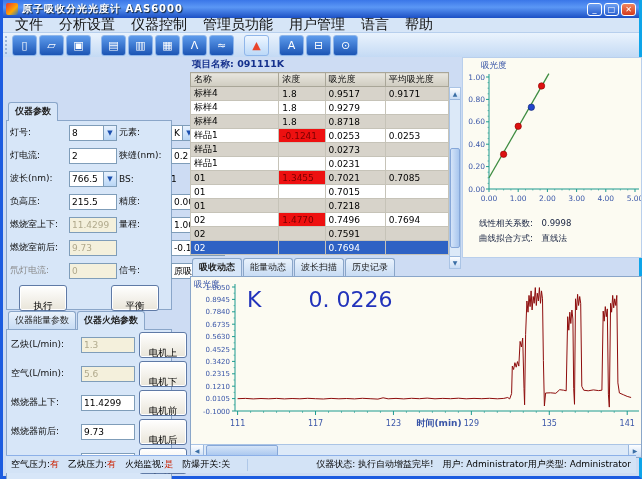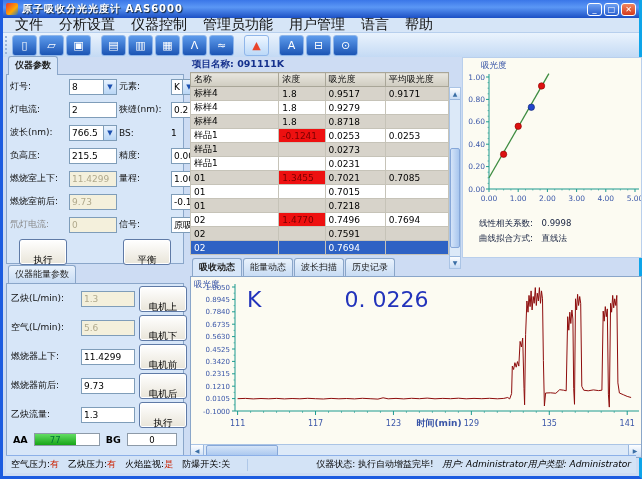--- a/index.html
+++ b/index.html
@@ -19,21 +19,21 @@
   
   .toolbar{height:24px;background:linear-gradient(#eaf3fd,#c4daf4);display:flex;align-items:center;padding-left:2px;gap:2px;}
   .grip{width:3px;height:18px;border-left:2px dotted #9ab4d8;margin-right:2px;}
   .tb{width:25px;height:21px;border:1px solid #8fb6ea;border-radius:3px;background:linear-gradient(#5d9bec,#1c55b4);color:#fff;font-size:11px;line-height:19px;text-align:center;padding:0;}
   .tb.hl{background:linear-gradient(#eef6ff,#bcd9f8);color:#e8442a;}
   .tb .g{pointer-events:none;}
   .gap{width:6px;}
   
   .main{position:absolute;top:57px;left:3px;width:636px;height:401px;}
   .left-col{position:absolute;left:0;top:0;width:182px;height:401px;}
-  .tabbox{position:absolute;left:0;right:4px;}
+  .tabbox{position:absolute;left:0;right:16px;margin-top:46px;}
   .tabstrip{height:17px;display:flex;align-items:flex-end;padding-left:2px;gap:1px;}
   .tab{font-size:9px;padding:2px 6px 2px;border:1px solid #8aa6c9;border-bottom:none;border-radius:3px 3px 0 0;background:linear-gradient(#e9f2fc,#c8dcf4);color:#222;}
   .tab.active{background:#d7e6f8;font-weight:bold;position:relative;top:1px;padding-bottom:3px;}
   .tabbody{border:1px solid #8aa6c9;background:#d7e6f8;}
   
   .prow{display:grid;grid-template-columns:57px 48px 50px 1fr;column-gap:2px;align-items:center;height:23px;padding:0 3px;}
   .plabel{font-size:9px;color:#111;white-space:nowrap;overflow:hidden;}
   .plabel.dis{color:#8a8a8a;}
   .field{height:16px;border:1px solid #7f9db9;background:#fff;font-size:9px;line-height:14px;padding:0 2px;overflow:hidden;white-space:nowrap;}
   .field.dis{background:#f4f0dc;color:#b0a98c;}
@@ -69,33 +69,33 @@
   
   .calib-area{position:absolute;left:456px;top:0;width:180px;height:201px;background:#fcfbf2;border:1px solid #b9cfec;}
   .calib-ylabel{font-size:8.5px;color:#3a56a8;padding:2px 0 0 18px;height:13px;}
   .calib-stats{font-size:8.5px;color:#16213f;padding-left:16px;line-height:15px;white-space:nowrap;}
   .calib-stats b{font-weight:normal;margin-left:6px;}
   
   .bottom-panel{position:absolute;left:184px;top:202px;width:452px;height:199px;}
   .bottom-body{position:relative;border:1px solid #8aa6c9;background:#fcfbf2;height:182px;}
   .dyn-ylabel{position:absolute;left:3px;top:2px;font-size:8.5px;color:#3a56a8;}
   .dyn-reading{position:absolute;left:56px;top:10px;color:#2233bb;font-family:"DejaVu Serif",serif;font-size:22px;}
-  .dyn-reading .rv{margin-left:76px;}
+  .dyn-reading .rv{margin-left:40px;}
   .hscroll{position:absolute;left:0;right:0;bottom:0;height:13px;background:#dce9f8;border-top:1px solid #aac4e5;display:flex;}
   .hbtn{width:13px;height:12px;background:linear-gradient(#fdfeff,#c8dcf5);border-right:1px solid #9ab7dd;color:#3a6ea5;font-size:6px;line-height:11px;text-align:center;}
   .hbtn.right{margin-left:auto;border-left:1px solid #9ab7dd;border-right:none;}
   .hthumb{width:72px;height:12px;background:linear-gradient(#d5e4f8,#a8c6ee);border:1px solid #86a7d8;border-radius:2px;margin-left:2px;}
   
   .statusbar{position:absolute;left:3px;right:3px;bottom:3px;height:18px;background:#d3e3f6;border-top:1px solid #8cb0e8;display:flex;align-items:center;font-size:9px;padding:0 5px;white-space:nowrap;}
   .stitem{margin-right:9px;}
   .stval{color:#cc2200;}
   .stval.plain{color:#111;}
   .stsep{width:1px;height:12px;background:#afc8e8;margin:0 8px;}
   .stmid{margin-left:60px;}
-  .stright{margin-left:auto;display:flex;font-style:italic;}
+  .stright{margin-left:auto;display:flex;}
   svg text{font-family:"DejaVu Sans",sans-serif;}
 </style>
 </head>
 <body>
 
 <div class="window">
   <div class="titlebar">
     <span class="app-icon"></span>
     <span class="title">原子吸收分光光度计  AAS6000</span>
     <div class="winbtns">
@@ -208,20 +208,21 @@
             </div>
             <div class="btnrow">
               <button class="btn">执行</button>
               <button class="btn">平衡</button>
             </div>
           </div>
       </div>
       <div class="tabbox" style="top:209px;height:192px;">
         <div class="tabstrip" id="flame-tabs">
             <span class="tab">仪器能量参数</span>
+            <span class="tab active">仪器火焰参数</span>
           </div>
         <div class="tabbody" style="height:175px;" id="flame-body">
             <div class="frow">
               <span class="plabel">乙炔(L/min):</span>
               <div class="field dis">1.3</div>
               <button class="btn">电机上移</button>
             </div>
             <div class="frow">
               <span class="plabel">空气(L/min):</span>
               <div class="field dis">5.6</div>

